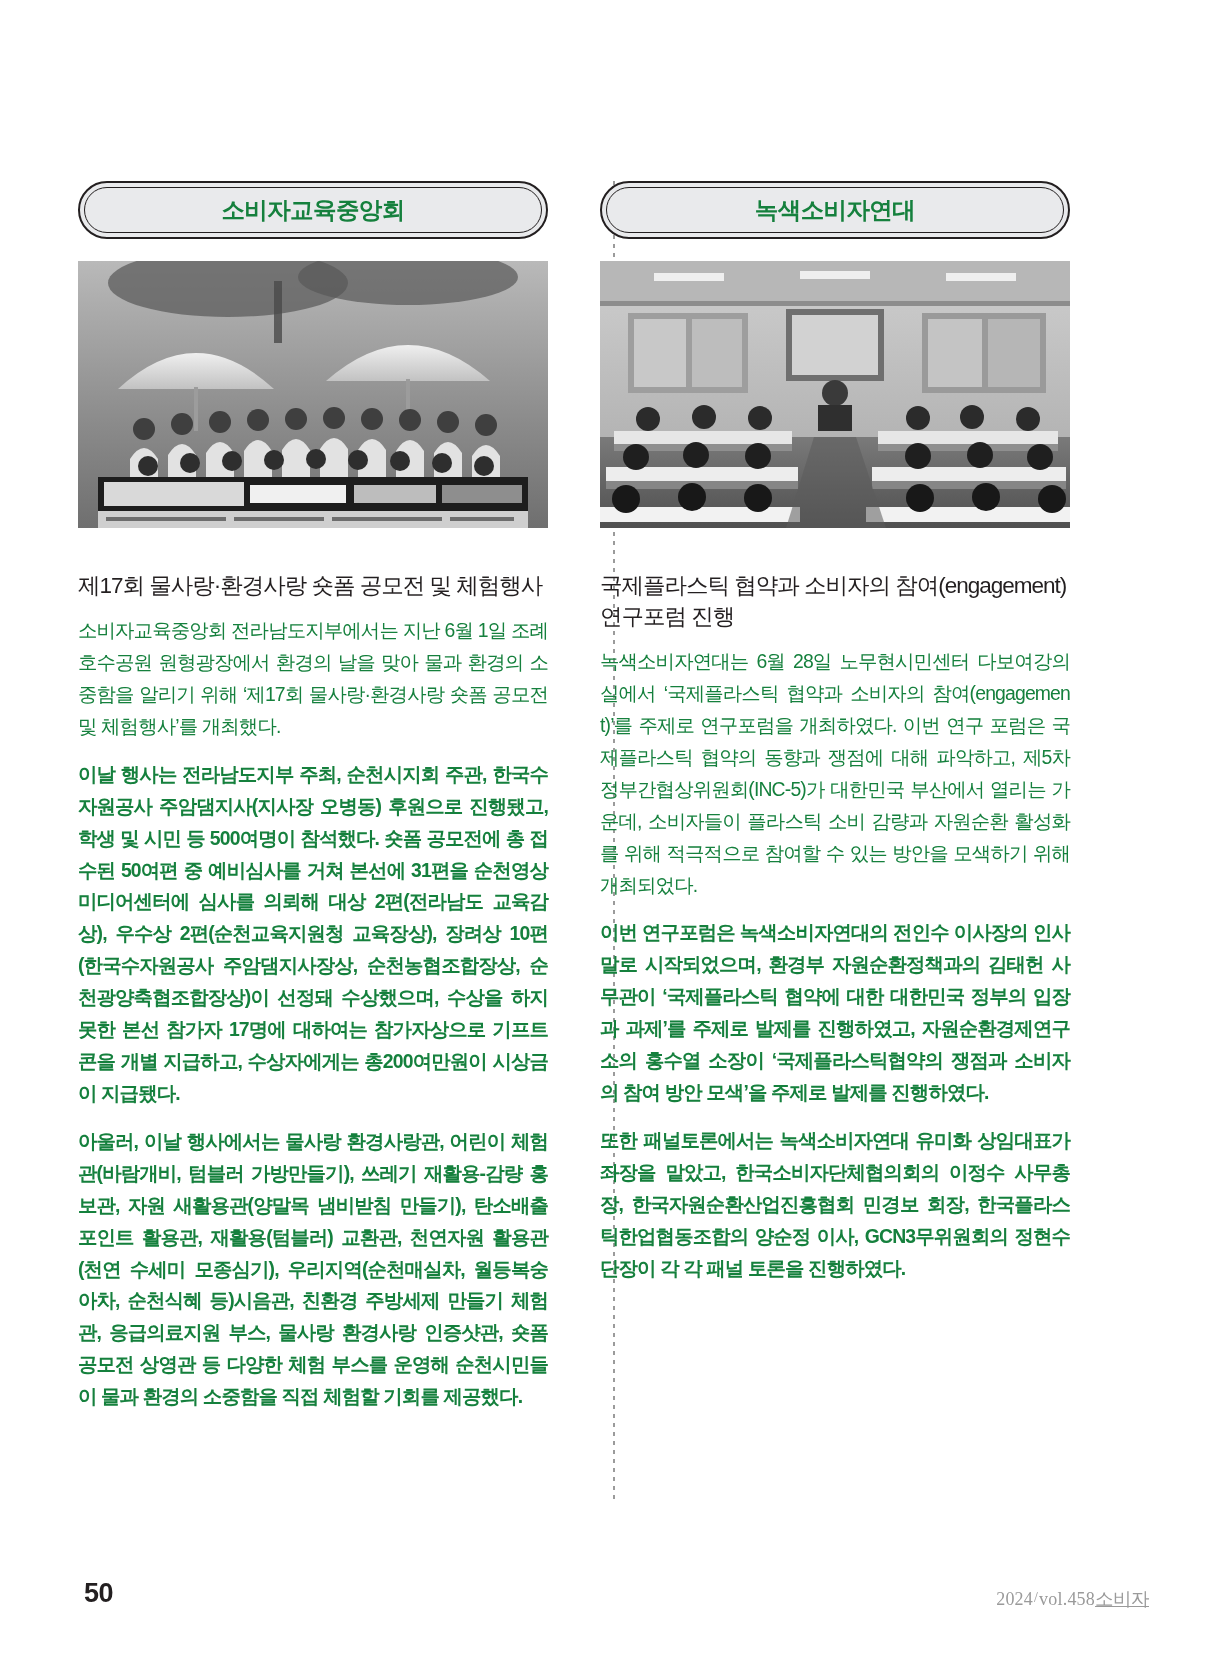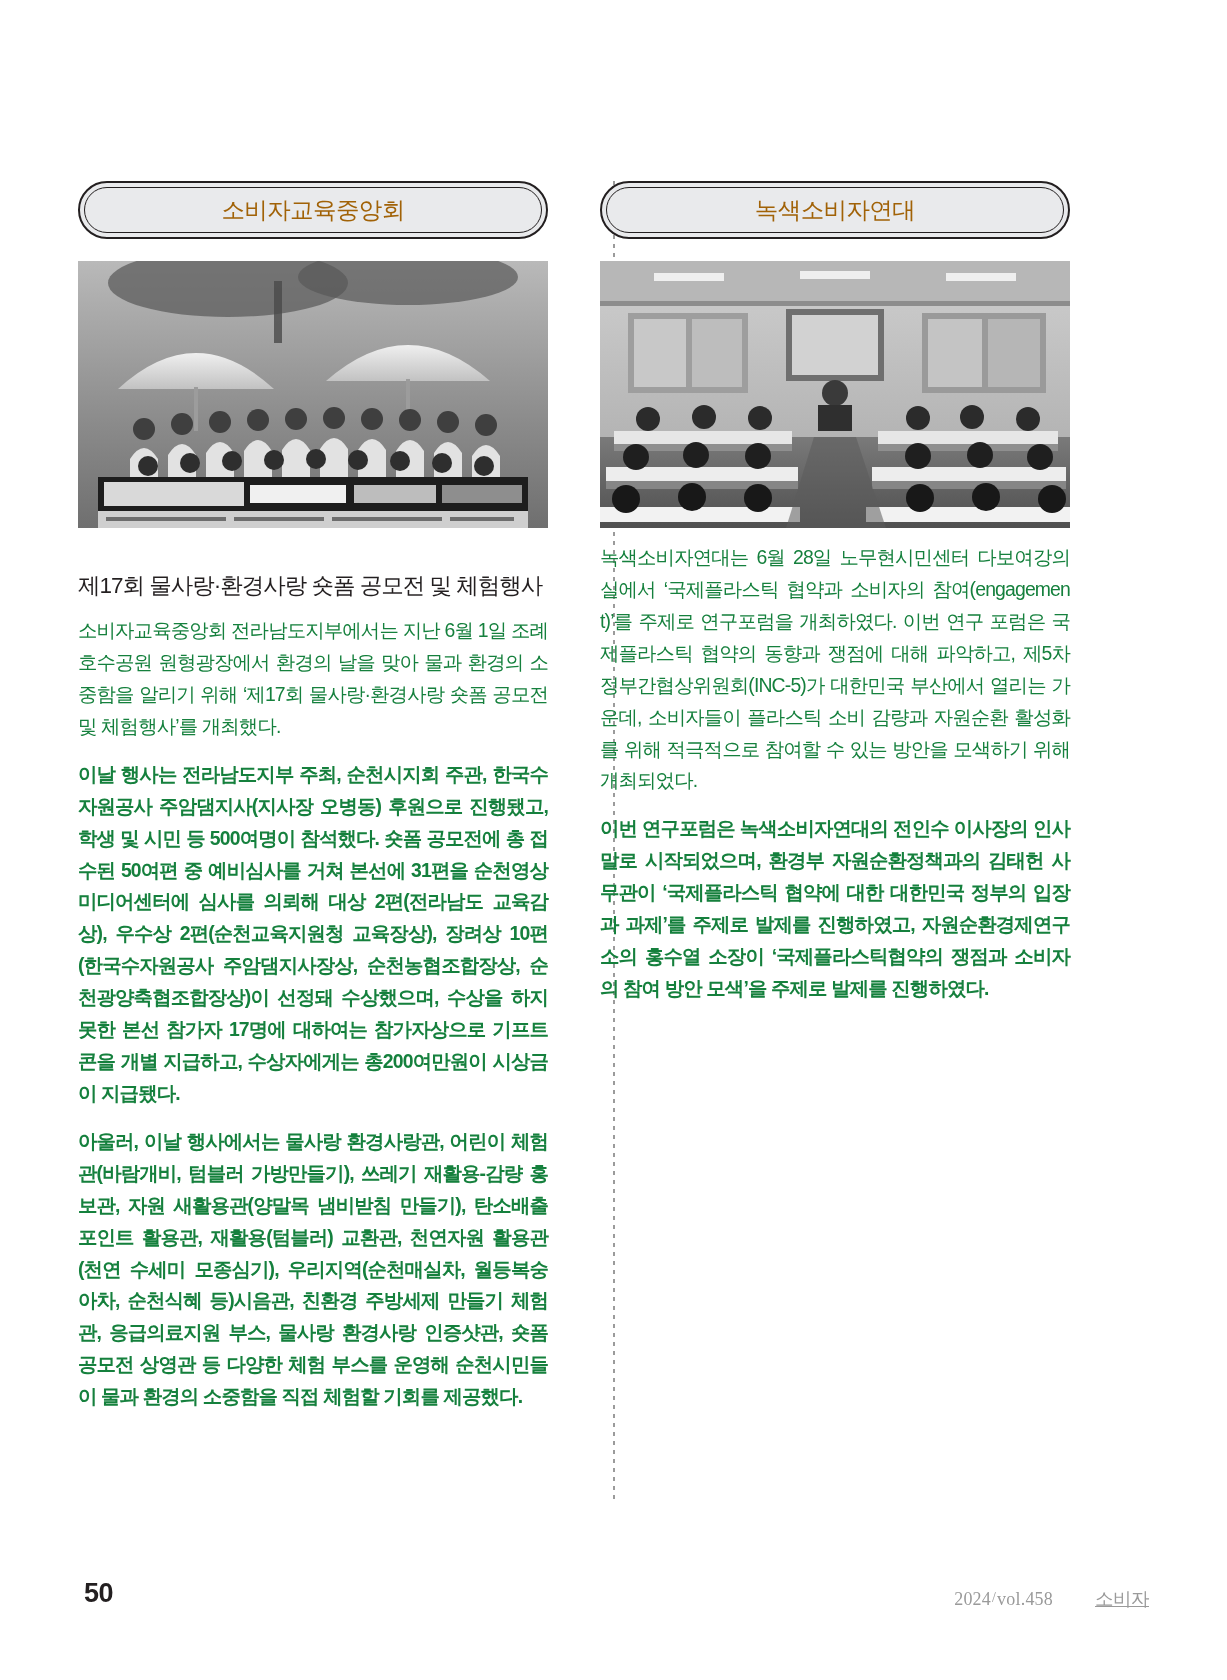--- a/index.html
+++ b/index.html
@@ -65,23 +65,23 @@
     left: 4px;
     right: 4px;
     top: 4px;
     bottom: 4px;
     border: 1px solid #231f20;
     border-radius: 28px;
     pointer-events: none;
   }
   .pill-label {
     font-size: 23.5px;
-    font-weight: 400;
+    font-weight: 700;
     letter-spacing: -0.6px;
-    color: #a16207;
+    color: #15803d;
     position: relative;
     z-index: 2;
   }
 
   
   .photo {
     margin-top: 22px;
     width: 470px;
     height: 267px;
     overflow: hidden;
@@ -131,21 +131,20 @@
     font-weight: 700;
     color: #231f20;
     letter-spacing: -0.5px;
   }
   .footer-right {
     position: absolute;
     right: 0;
     top: 8px;
     display: flex;
     align-items: baseline;
-    gap: 42px;
   }
   .issue {
     font-family: "Liberation Serif", "DejaVu Serif", serif;
     font-size: 18px;
     color: #9a9a9a;
     letter-spacing: 0.2px;
   }
   .issue .slash { font-size: 14px; vertical-align: 3px; padding: 0 1px; }
   .brand {
     font-size: 18.5px;
@@ -333,24 +332,26 @@
             <circle cx="158" cy="237" r="14"></circle>
             <circle cx="320" cy="237" r="14"></circle>
               <circle cx="386" cy="236" r="14"></circle>
             <circle cx="452" cy="238" r="14"></circle>
           </g>
 
           <path d="M214 176 L256 176 L286 267 L186 267 Z" fill="#5b5b5b" opacity="0.55"></path>
         </svg>
       </div>
 
+      <h2 class="headline">국제플라스틱 협약과 소비자의 참여(engagement) 연구포럼 진행</h2>
 
       <div class="body-block">
         <p class="para">녹색소비자연대는 6월 28일 노무현시민센터 다보여강의실에서 ‘국제플라스틱 협약과 소비자의 참여(engagement)’를 주제로 연구포럼을 개최하였다. 이번 연구 포럼은 국제플라스틱 협약의 동향과 쟁점에 대해 파악하고, 제5차 정부간협상위원회(INC-5)가 대한민국 부산에서 열리는 가운데, 소비자들이 플라스틱 소비 감량과 자원순환 활성화를 위해 적극적으로 참여할 수 있는 방안을 모색하기 위해 개최되었다.</p>
         <p class="para">이번 연구포럼은 녹색소비자연대의 전인수 이사장의 인사말로 시작되었으며, 환경부 자원순환정책과의 김태헌 사무관이 ‘국제플라스틱 협약에 대한 대한민국 정부의 입장과 과제’를 주제로 발제를 진행하였고, 자원순환경제연구소의 홍수열 소장이 ‘국제플라스틱협약의 쟁점과 소비자의 참여 방안 모색’을 주제로 발제를 진행하였다.</p>
+        <p class="para">또한 패널토론에서는 녹색소비자연대 유미화 상임대표가 좌장을 맡았고, 한국소비자단체협의회의 이정수 사무총장, 한국자원순환산업진흥협회 민경보 회장, 한국플라스틱한업협동조합의 양순정 이사, GCN3무위원회의 정현수 단장이 각 각 패널 토론을 진행하였다.</p>
       </div>
     </div>
 
   </div>
 
   <div class="footer">
     <div class="folio">50</div>
     <div class="footer-right">
       <div class="issue"><span>2024</span><span class="slash">/</span><span>vol.458</span></div>
       <div class="brand">소비자</div>

